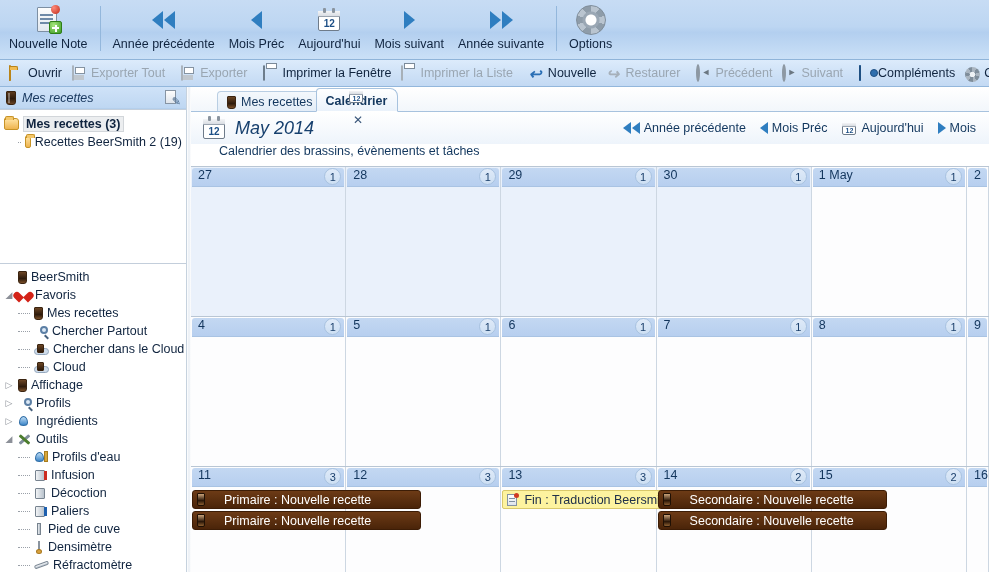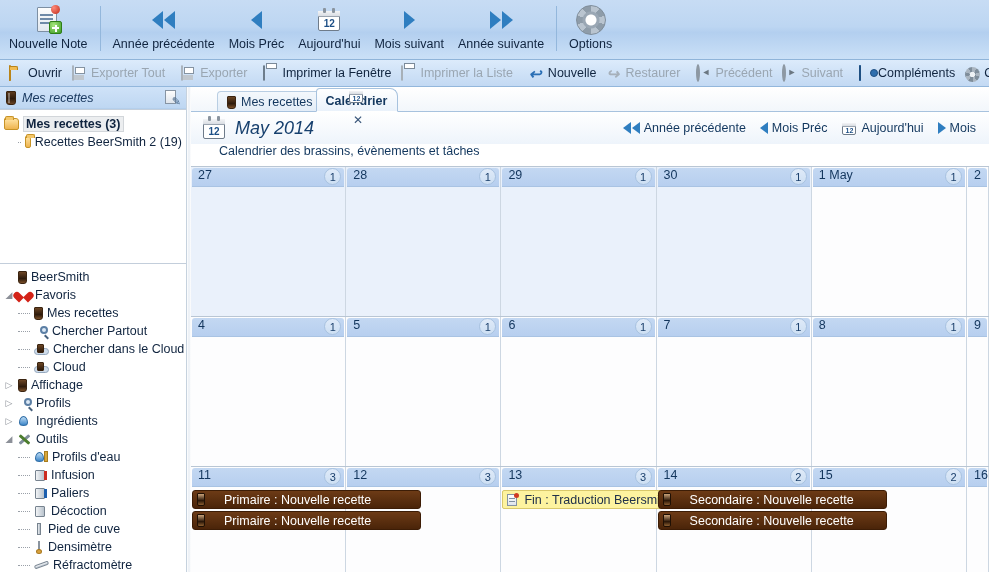--- a/index.html
+++ b/index.html
@@ -620,31 +620,31 @@
             <span class="b"></span>
             <span class="r"></span>
           </span>
         <span class="lbl">Infusion</span>
       </div>
 
       <div class="tnode indent1">
         <span class="dots"></span>
         <span class="pot-ico">
             <span class="b"></span>
-            <span class="bl"></span>
-          </span>
-        <span class="lbl">Paliers</span>
+          </span>
+        <span class="lbl">Décoction</span>
       </div>
 
       <div class="tnode indent1">
         <span class="dots"></span>
         <span class="pot-ico">
             <span class="b"></span>
-          </span>
-        <span class="lbl">Décoction</span>
+            <span class="bl"></span>
+          </span>
+        <span class="lbl">Paliers</span>
       </div>
 
       <div class="tnode indent1">
         <span class="dots"></span>
         <span class="thermo">
             <span class="t"></span>
           </span>
         <span class="lbl">Pied de cuve</span>
       </div>
 

